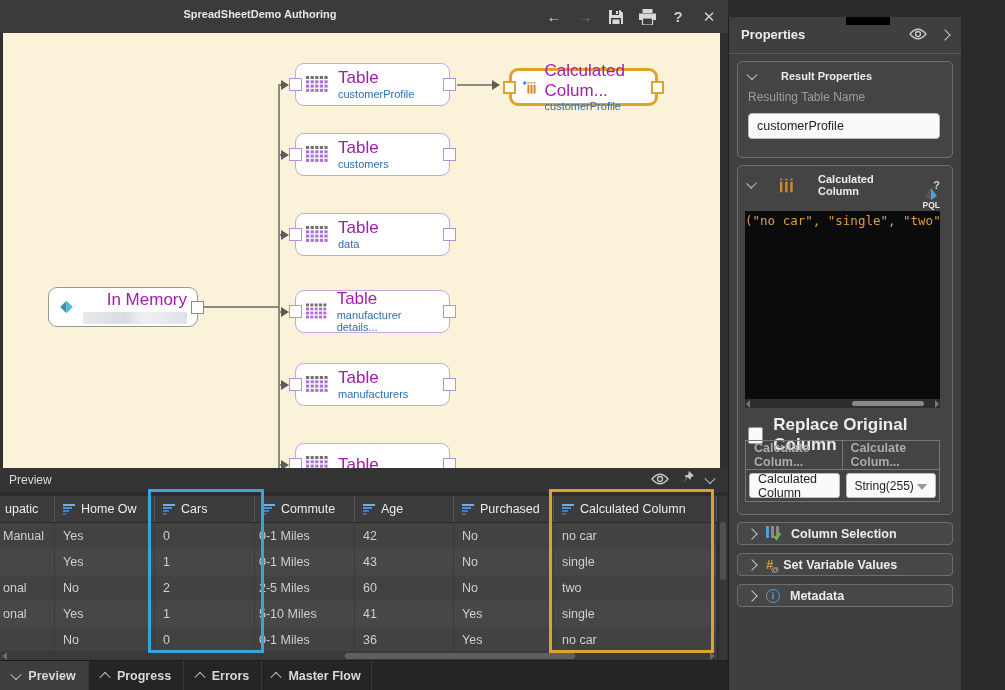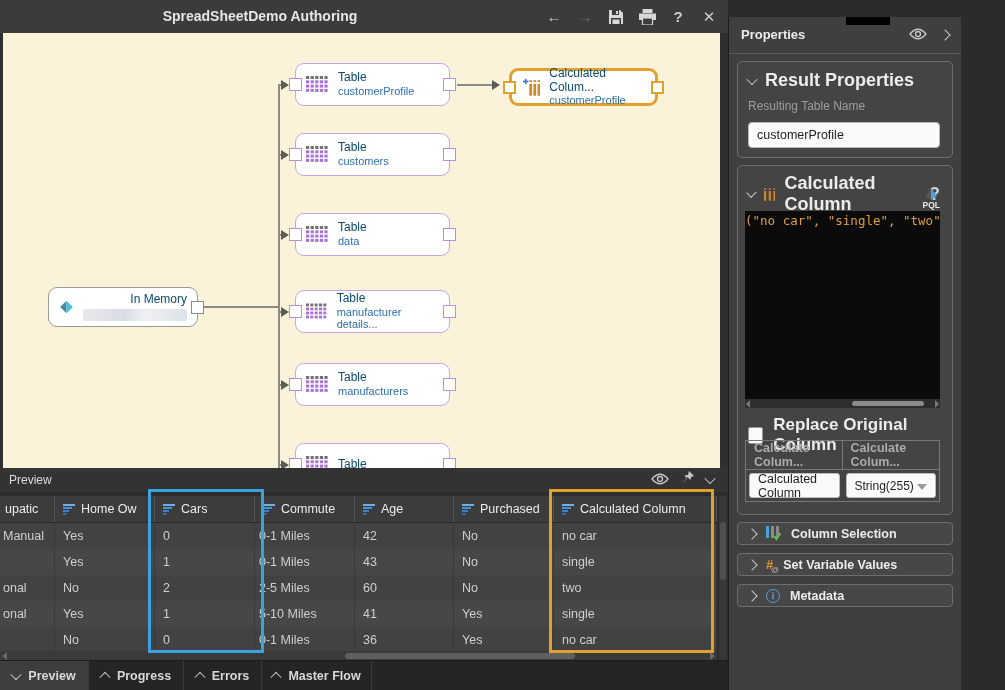--- a/index.html
+++ b/index.html
@@ -1,31 +1,31 @@
 <!DOCTYPE html>
 <html><head>
 <meta charset="utf-8">
 <style>
   html,body{margin:0;padding:0;background:#222;}
   #app{position:relative;width:1005px;height:690px;background:#2b2b2b;
        font-family:"Liberation Sans",sans-serif;overflow:hidden;color:#ddd;}
   
   #titlebar{position:absolute;left:0;top:0;width:728px;height:33px;background:#3b3b3b;border-bottom:1px solid #2a2a2a;}
-  #titlebar .title{position:absolute;left:0;top:8px;width:520px;text-align:center;font-size:14px;font-weight:bold;color:#e6e6e6;}
+  #titlebar .title{position:absolute;left:0;top:8px;width:520px;text-align:center;font-size:11px;font-weight:bold;color:#e6e6e6;}
   .tb-icons{position:absolute;right:10px;top:0;height:33px;display:flex;align-items:center;gap:13px;}
   .tb-btn{width:18px;height:18px;display:flex;align-items:center;justify-content:center;font-size:15px;color:#cfcfcf;cursor:default;}
   .tb-btn.disabled{color:#6a6a6a;}
   
   #canvas{position:absolute;left:0;top:33px;width:728px;height:435px;background:#2f2f2f;overflow:hidden;}
   #canvas .paper{position:absolute;left:3px;top:0;right:8px;bottom:0;background:#fbf3d9;}
   .edge{position:absolute;background:#8b8b85;}
   .arrowhead{position:absolute;width:0;height:0;border-top:5px solid transparent;border-bottom:5px solid transparent;border-left:8px solid #5c5c56;}
   .node{position:absolute;background:#fff;border-radius:9px;box-sizing:border-box;display:flex;align-items:center;padding:0 10px;gap:9px;}
   .node .nlabels{display:flex;flex-direction:column;line-height:1.15;}
-  .node .ntitle{font-size:12px;color:#0c4a6e;}
+  .node .ntitle{font-size:17px;color:#a21caf;}
   .node .nsub{font-size:11px;color:#2e6fae;}
   .port{position:absolute;width:13px;height:13px;background:#fff;box-sizing:border-box;}
   .port.purple{border:1.5px solid #b88fd9;}
   .port.gray{border:1.5px solid #8b8b85;}
   .port.orange{border:2px solid #e2a02c;}
   .table-node{border:1.5px solid #c7a4e2;width:155px;height:43px;}
   .inmemory-node{border:1.5px solid #9a9a94;width:150px;height:40px;}
   .calc-node{border:3px solid #e2a02c;width:149px;height:38px;}
   .redact-light{width:104px;height:12px;border-radius:2px;margin-top:2px;
      background:linear-gradient(90deg,#e8e8ec 0%,#d8dde4 40%,#eef0f3 60%,#dde2e8 100%);}
@@ -57,21 +57,21 @@
   .chev{display:inline-block;width:7px;height:7px;border-right:1.8px solid #c5c5c5;border-bottom:1.8px solid #c5c5c5;}
   .chev.down{transform:rotate(45deg) translate(-1px,-1px);}
   .chev.up{transform:rotate(-135deg) translate(-1px,-1px);}
   .chev.right{transform:rotate(-45deg);}
   
   #rpanel{position:absolute;left:728px;top:17px;width:233px;height:690px;background:#3f3f3f;border-left:1px solid #1e1e1e;box-sizing:border-box;}
   #rpanel .rhead{position:absolute;left:0;top:0;width:100%;height:36px;border-bottom:1px solid #585858;}
   #rpanel .rhead .rtitle{position:absolute;left:12px;top:10px;font-size:13px;font-weight:bold;color:#ececec;}
   .rhead-icons{position:absolute;right:12px;top:0;height:36px;display:flex;align-items:center;gap:14px;}
   .card{position:absolute;left:8px;right:8px;border:1px solid #6e6e6e;border-radius:5px;background:#444;box-sizing:border-box;}
-  .card-head{display:flex;align-items:center;gap:9px;padding:8px 10px 0 10px;font-size:18px;font-weight:bold;color:#ececec;}
+  .card-head{display:flex;align-items:center;gap:25px;padding:8px 10px 0 10px;font-size:11px;font-weight:bold;color:#ececec;}
   .glabel{padding:8px 10px 0 10px;font-size:12px;color:#9d9d9d;}
   .winput{background:#fafafa;border:1px solid #bbb;border-radius:4px;color:#1e1e1e;font-size:12.5px;
           display:flex;align-items:center;padding:0 8px;box-sizing:border-box;}
   .codebox{position:absolute;left:7px;right:12px;top:45px;height:186px;background:#0b0b0b;
            font-family:"DejaVu Sans Mono",monospace;font-size:12.5px;color:#e09d42;white-space:pre;overflow:hidden;line-height:1.3;padding-top:2px;}
   .code-scroll{position:absolute;left:7px;right:12px;top:233px;height:9px;background:#2e2e2e;}
   .code-thumb{position:absolute;left:55%;width:37%;height:5px;top:2px;border-radius:3px;background:#8a8a8a;}
   .checkrow{position:absolute;left:10px;top:249px;display:flex;align-items:center;gap:10px;font-size:17px;font-weight:bold;color:#ececec;}
   .checkbox{width:15px;height:15px;background:#fafafa;border:1px solid #999;border-radius:2px;}
   .minigrid{position:absolute;left:7px;right:12px;top:274px;height:62px;border:1px solid #777;box-sizing:border-box;display:flex;flex-wrap:wrap;}

